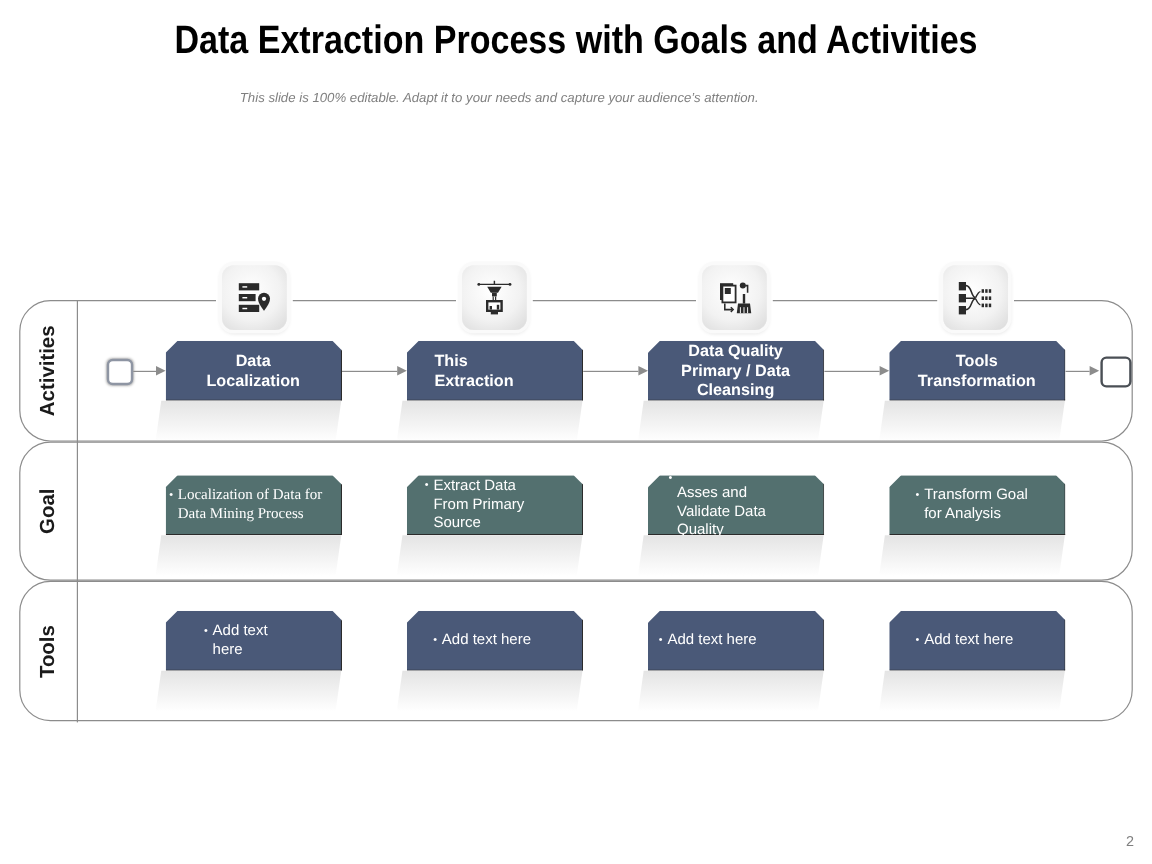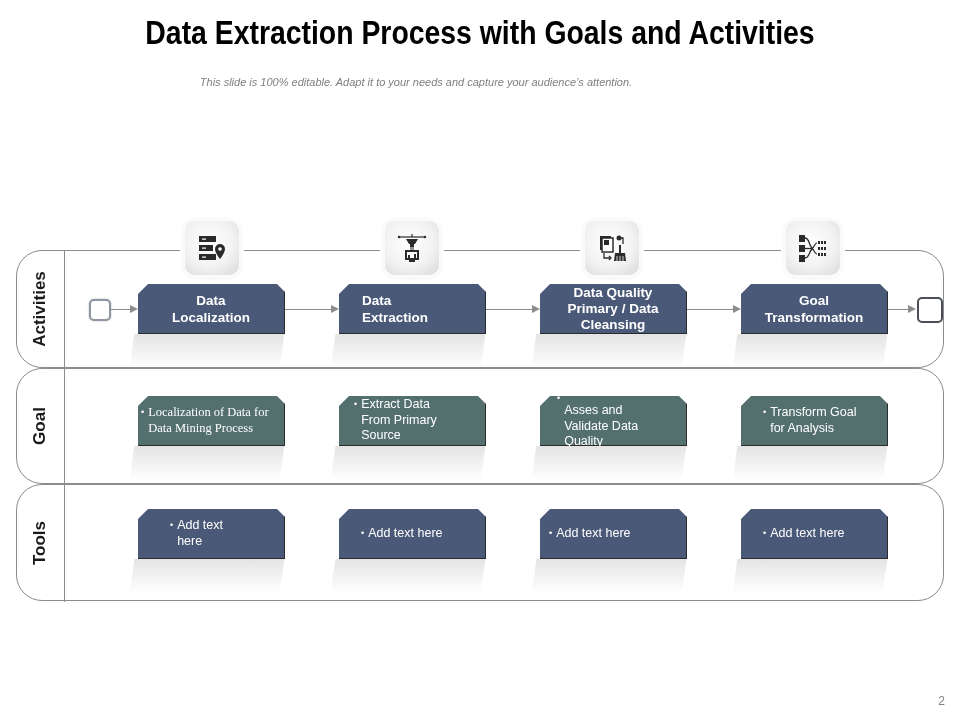--- a/index.html
+++ b/index.html
@@ -207,27 +207,27 @@
 <div class="reflection" style="left:735px;top:446px;"></div>
 <div class="reflection" style="left:132px;top:559px;"></div>
 <div class="reflection" style="left:333px;top:559px;"></div>
 <div class="reflection" style="left:534px;top:559px;"></div>
 <div class="reflection" style="left:735px;top:559px;"></div>
 
 <div class="box navy" style="left:138px;top:284px;">
   <div class="heading" style="padding:0 30px;">Data Localization</div>
 </div>
 <div class="box navy" style="left:339px;top:284px;">
-  <div class="heading left" style="padding-right:60px;">Data Extraction</div>
+  <div class="heading left" style="padding-right:60px;">This Extraction</div>
 </div>
 <div class="box navy" style="left:540px;top:284px;">
   <div class="heading" style="line-height:16px;">Data Quality Primary  / Data Cleansing</div>
 </div>
 <div class="box navy" style="left:741px;top:284px;">
-  <div class="heading">Goal Transformation</div>
+  <div class="heading">Tools Transformation</div>
 </div>
 
 <div class="box teal" style="left:138px;top:396px;">
   <div class="bullet" style="padding-left:3px;">
     <div class="bullet-inner">
         <span class="dot">•</span>
         <span style="width:138px;font-family:Liberation Serif, serif;">Localization of Data for Data Mining Process</span>
       </div>
   </div>
 </div>

